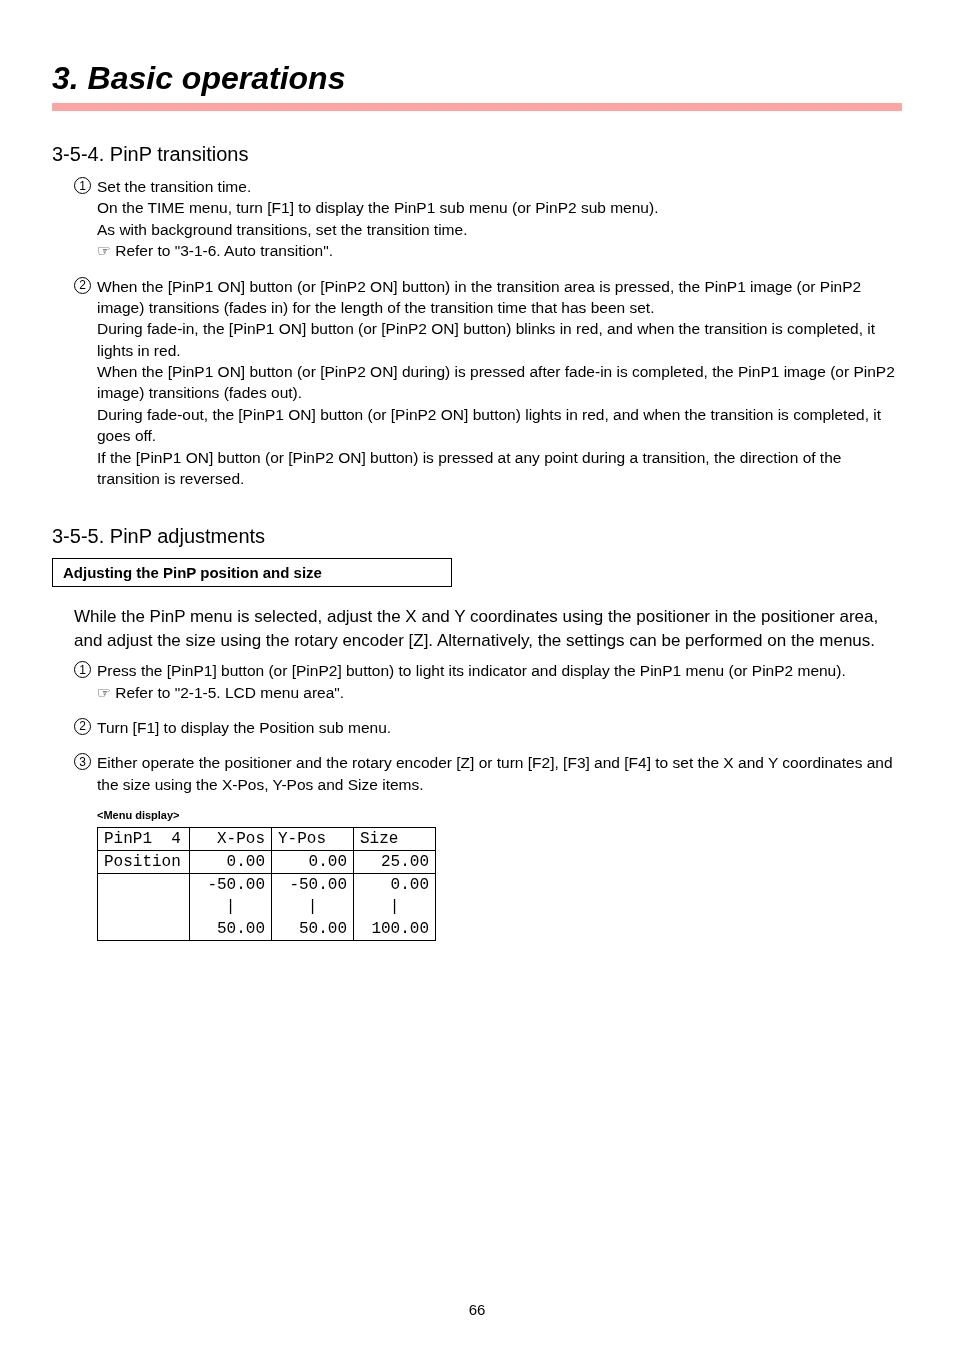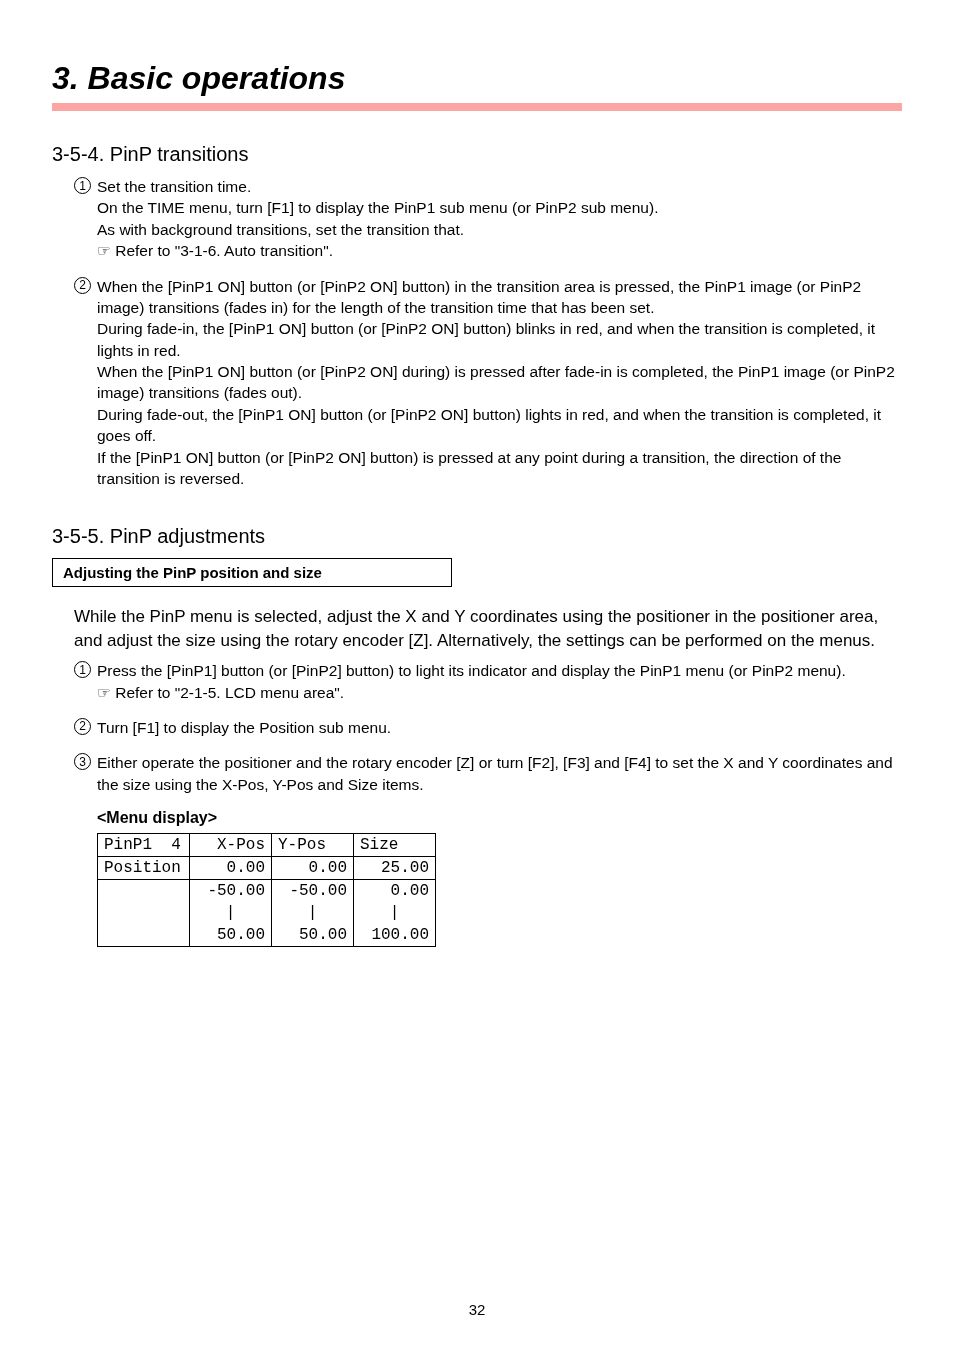--- a/index.html
+++ b/index.html
@@ -64,21 +64,21 @@
       width: 400px;
       margin-bottom: 18px;
     }
     .intro-para {
       font-size: 17px;
       line-height: 1.38;
       padding-left: 22px;
       margin-bottom: 8px;
     }
     .menu-display-label {
-      font-size: 16px;
+      font-size: 11px;
       font-weight: bold;
       padding-left: 45px;
       margin-top: 6px;
       margin-bottom: 6px;
     }
     .menu-table {
       margin-left: 45px;
       border-collapse: collapse;
       font-family: "Courier New", monospace;
       font-size: 16px;
@@ -113,21 +113,21 @@
 <div class="chapter-title">3. Basic operations</div>
 
 <div class="section-block">
   <div class="section-heading">3-5-4. PinP transitions</div>
 
   <div class="step">
     <span class="step-num">1</span>
     <div class="step-body">
       <span>Set the transition time.</span><br>
       <span>On the TIME menu, turn [F1] to display the PinP1 sub menu (or PinP2 sub menu).</span><br>
-      <span>As with background transitions, set the transition that.</span><br>
+      <span>As with background transitions, set the transition time.</span><br>
       <span class="refer">☞ Refer to "3-1-6. Auto transition".</span>
     </div>
   </div>
 
   <div class="step">
     <span class="step-num">2</span>
     <div class="step-body">
       <span>When the [PinP1 ON] button (or [PinP2 ON] button) in the transition area is pressed, the PinP1 image (or PinP2 image) transitions (fades in) for the length of the transition time that has been set.</span><br>
       <span>During fade-in, the [PinP1 ON] button (or [PinP2 ON] button) blinks in red, and when the transition is completed, it lights in red.</span><br>
       <span>When the [PinP1 ON] button (or [PinP2 ON] during) is pressed after fade-in is completed, the PinP1 image (or PinP2 image) transitions (fades out).</span><br>
@@ -197,13 +197,13 @@
     <tr>
       <td class="col0" style="border-top:none"></td>
       <td class="col1" style="border-top:none">50.00</td>
       <td class="col2" style="border-top:none">50.00</td>
       <td class="col3" style="border-top:none">100.00</td>
     </tr>
   </tbody>
     </table>
 </div>
 
-<div class="page-number">32</div>
+<div class="page-number">66</div>
 
 </body></html>

